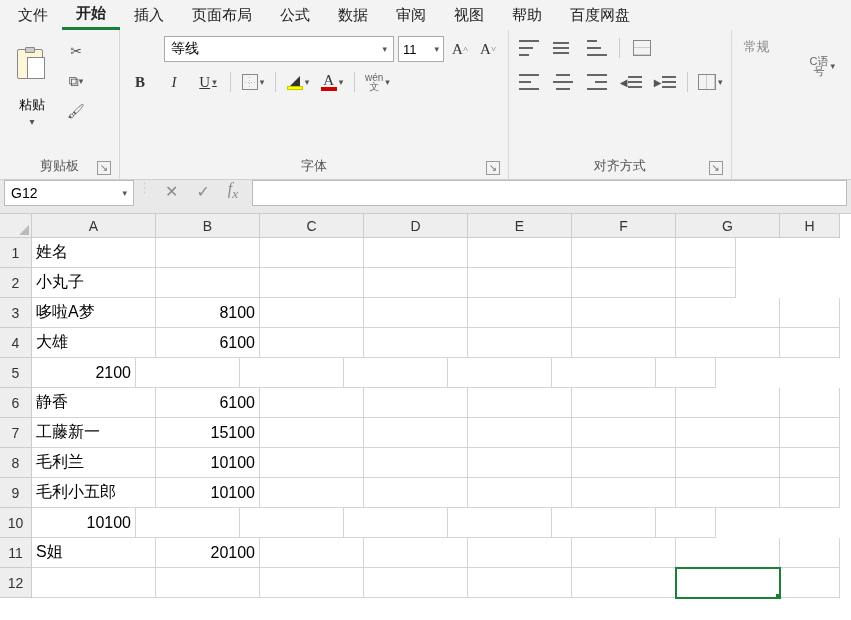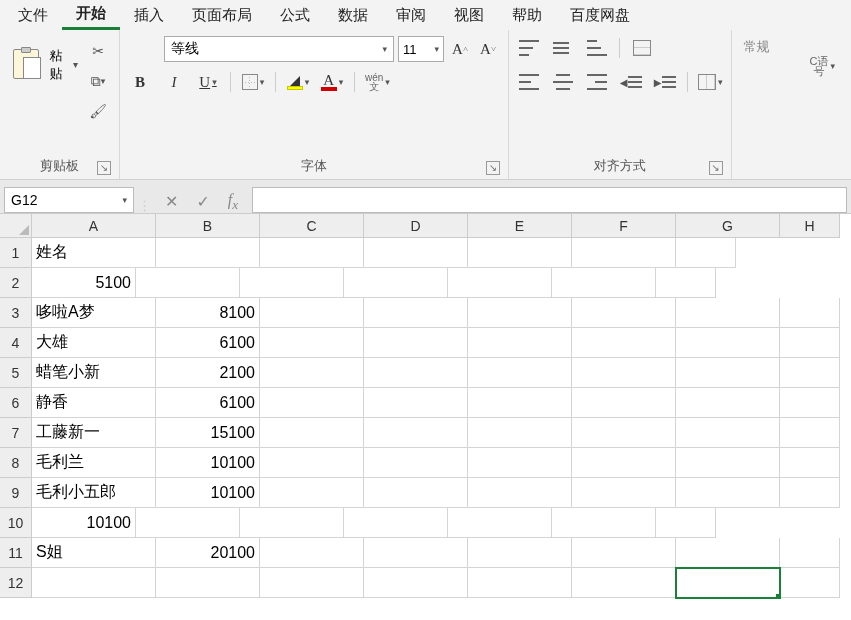--- a/index.html
+++ b/index.html
@@ -11,21 +11,21 @@
   .menubar .tab.active { border-bottom: 3px solid #1a7f37; font-weight: 600; text-align: center; }
 
   
   .ribbon { display: flex; background: #f3f3f3; border-bottom: 1px solid #d0d0d0; height: 150px; }
   .group { border-right: 1px solid #d8d8d8; padding: 6px 8px 2px 8px; display: flex; flex-direction: column; justify-content: space-between; }
   .group-body { display: flex; gap: 6px; align-items: flex-start; flex: 1; }
   .group-label { text-align: center; font-size: 13px; color: #555; padding: 2px 0; position: relative; }
   .group-label .launcher { position: absolute; right: 0; bottom: 2px; width: 14px; height: 14px; border: 1px solid #999; font-size: 10px; line-height: 12px; text-align: center; color: #777; }
 
   
-  .clip-col { display: flex; flex-direction: row; align-items: center; gap: 2px; }
+  .clip-col { display: flex; flex-direction: column; align-items: center; gap: 2px; }
   .paste-big { width: 48px; height: 56px; display: flex; flex-direction: column; align-items: center; justify-content: center; }
   .paste-icon { width: 30px; height: 34px; position: relative; }
   .paste-icon .board { width: 26px; height: 30px; border: 1px solid #888; background: #fdf6d8; border-radius: 2px; position: absolute; left: 0; top: 2px; }
   .paste-icon .clip { width: 10px; height: 6px; border: 1px solid #888; background: #ccc; position: absolute; left: 8px; top: 0; border-radius: 1px; }
   .paste-icon .sheet { width: 18px; height: 22px; border: 1px solid #888; background: #fff; position: absolute; left: 10px; top: 10px; }
   .paste-label { font-size: 13px; margin-top: 2px; }
   .paste-caret { font-size: 10px; color: #555; }
   .mini-col { display: flex; flex-direction: column; gap: 8px; padding-top: 4px; }
   .mini-btn { width: 28px; height: 22px; display: flex; align-items: center; justify-content: center; font-size: 14px; color: #555; }
 
@@ -81,21 +81,21 @@
   .wrap-box span { flex:1; border-bottom:1px solid #ccc; }
   .merge-box span { flex:1; border-right:1px solid #ccc; }
 
   
   .num-group { min-width: 80px; }
   .num-select { width: 64px; height: 22px; display:flex; align-items:center; justify-content:space-between; padding:0 4px; font-size:13px; color:#888; }
   .num-row { display:flex; gap:6px; margin-top:18px; }
   .cur-ic { display:inline-flex; flex-direction:column; align-items:center; font-size:11px; color:#666; line-height:10px; }
 
   
-  .formula-bar { display:flex; align-items:flex-end; height:34px; background:#e9e9e9; border-bottom:1px solid #ccc; }
+  .formula-bar { display:flex; align-items:flex-start; height:34px; background:#e9e9e9; border-bottom:1px solid #ccc; }
   .namebox { width:130px; height:26px; background:#fff; border:1px solid #bbb; margin:0 4px; display:flex; align-items:center; justify-content:space-between; padding:0 6px; font-size:14px; }
   .fx-btns { display:flex; align-items:center; gap:18px; padding:0 14px; color:#888; font-size:16px; }
   .fx-input { flex:1; height:26px; background:#fff; border:1px solid #bbb; margin-right:4px; }
 
   
   .sheet { display:flex; }
   .corner { width:32px; height:24px; background:#eee; border-right:1px solid #ccc; border-bottom:1px solid #ccc; position:relative; }
   .corner::after { content:""; position:absolute; right:2px; bottom:2px; width:0; height:0; border-left:10px solid transparent; border-bottom:10px solid #bbb; }
   .col-headers { display:flex; }
   .col-h { height:24px; background:#eee; border-right:1px solid #ccc; border-bottom:1px solid #ccc; text-align:center; line-height:24px; font-size:14px; color:#333; }
@@ -363,21 +363,21 @@
         <div class="cell colA">姓名</div>
         <div class="cell colC"></div>
         <div class="cell colD"></div>
         <div class="cell colE"></div>
         <div class="cell colF"></div>
         <div class="cell colG"></div>
         <div class="cell colH"></div>
       </div>
       <div class="row">
         <div class="row-h">2</div>
-        <div class="cell colB num">5100</div>
+        <div class="cell colA">小丸子</div>
         <div class="cell colC"></div>
         <div class="cell colD"></div>
         <div class="cell colE"></div>
         <div class="cell colF"></div>
         <div class="cell colG"></div>
         <div class="cell colH"></div>
       </div>
       <div class="row">
         <div class="row-h">3</div>
         <div class="cell colA">哆啦A梦</div>
@@ -395,21 +395,20 @@
         <div class="cell colB num">6100</div>
         <div class="cell colC"></div>
         <div class="cell colD"></div>
         <div class="cell colE"></div>
         <div class="cell colF"></div>
         <div class="cell colG"></div>
         <div class="cell colH"></div>
       </div>
       <div class="row">
         <div class="row-h">5</div>
-        <div class="cell colA">蜡笔小新</div>
         <div class="cell colB num">2100</div>
         <div class="cell colC"></div>
         <div class="cell colD"></div>
         <div class="cell colE"></div>
         <div class="cell colF"></div>
         <div class="cell colG"></div>
         <div class="cell colH"></div>
       </div>
       <div class="row">
         <div class="row-h">6</div>

